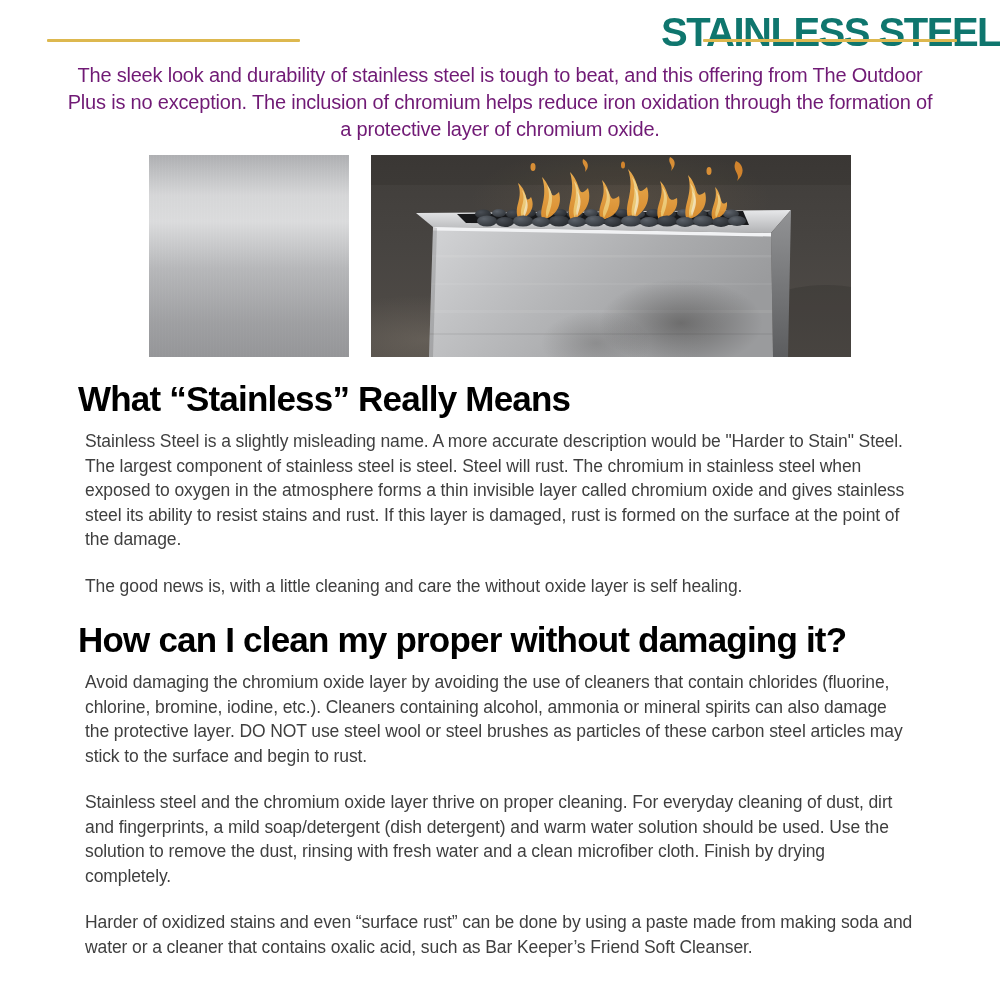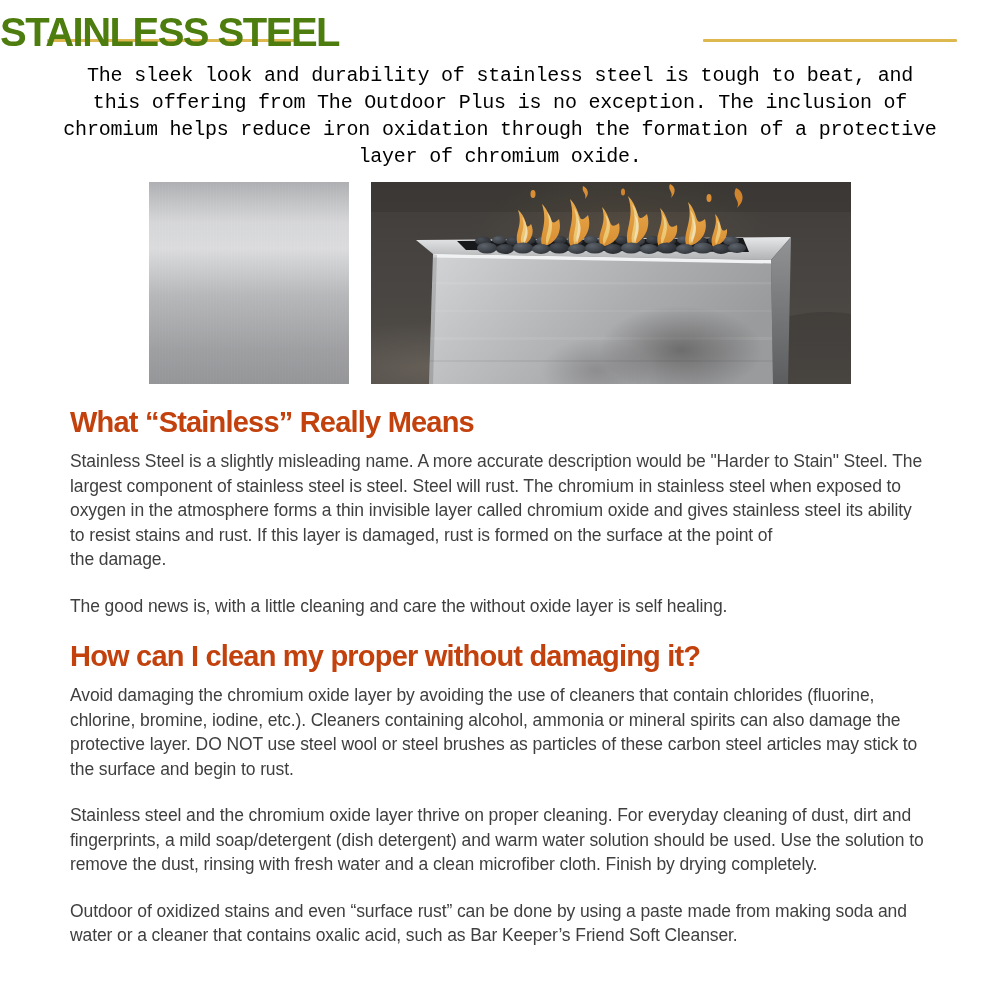--- a/index.html
+++ b/index.html
@@ -7,36 +7,35 @@
     width:1000px; height:1000px; overflow:hidden;
     font-family:"Liberation Sans", sans-serif;
     -webkit-font-smoothing:antialiased;
   }
   .page { width:1000px; }
 
   
   .title-row { position:relative; height:52px; margin-top:8px; }
   .page-title {
     position:absolute; left:0; right:0; top:2px; margin:0;
-    text-align:left;
+    text-align:right;
     font-size:40px; font-weight:800; letter-spacing:-1.5px;
-    color:#4d7c0f;
+    color:#0f766e;
   }
   .rule {
     position:absolute; top:31px; height:3px; border-radius:1px;
     background:#DDB84F;
   }
   .rule-left  { left:47px;  width:253px; }
   .rule-right { right:43px; width:254px; }
 
   .intro {
     width:880px; margin:2px auto 0; text-align:center;
     font-size:20px; line-height:27px; letter-spacing:-0.2px;
-    color:#000000;
-    font-family:Liberation Mono, monospace;
+    color:#701a75;
   }
 
   
   .images-row { display:flex; justify-content:center; gap:22px; margin-top:12px; }
   .steel-texture {
     width:200px; height:202px;
     background:
       linear-gradient(180deg,
         rgba(110,110,116,0.22) 0%,
         rgba(255,255,255,0.00) 9%,
@@ -49,26 +48,26 @@
         rgba(58,58,62,0.32) 100%),
       repeating-linear-gradient(90deg,
         #b7b8ba 0px, #c9cacc 1px, #bcbdbf 2px, #c4c5c7 3px);
   }
   .fire-pit { width:480px; height:202px; }
   .fire-pit svg { display:block; }
 
   
   .content { padding:0 70px; color:#3f3f3f; }
   .content h2 {
-    margin:22px 0 10px;
-    font-size:29px; font-weight:800; letter-spacing:-0.8px;
-    color:#c2410c;
+    margin:22px 8px 10px;
+    font-size:35px; font-weight:800; letter-spacing:-0.8px;
+    color:#000000;
   }
   .content p {
-    margin:0 0 22px;
+    margin:0 15px 22px;
     font-size:17.5px; line-height:24.5px; letter-spacing:-0.1px;
     white-space:pre-line;
   }
 </style>
 </head>
 <body>
 
 <div class="page">
 
   <header>
@@ -237,17 +236,17 @@
       <h2>What “Stainless” Really Means</h2>
       <p>Stainless Steel is a slightly misleading name. A more accurate description would be "Harder to Stain" Steel. The largest component of stainless steel is steel. Steel will rust. The chromium in stainless steel when exposed to oxygen in the atmosphere forms a thin invisible layer called chromium oxide and gives stainless steel its ability to resist stains and rust. If this layer is damaged, rust is formed on the surface at the point of
 the damage.</p>
       <p>The good news is, with a little cleaning and care the without oxide layer is self healing.</p>
     </section>
 
     <section>
       <h2>How can I clean my proper without damaging it?</h2>
       <p>Avoid damaging the chromium oxide layer by avoiding the use of cleaners that contain chlorides (fluorine, chlorine, bromine, iodine, etc.).  Cleaners containing alcohol, ammonia or mineral spirits can also damage the protective layer. DO NOT use steel wool or steel brushes as particles of these carbon steel articles may stick to the surface and begin to rust.</p>
       <p>Stainless steel and the chromium oxide layer thrive on proper cleaning. For everyday cleaning of dust, dirt and fingerprints, a mild soap/detergent (dish detergent) and warm water solution should be used. Use the solution to remove the dust, rinsing with fresh water and a clean microfiber cloth. Finish by drying completely.</p>
-      <p>Outdoor of oxidized stains and even “surface rust” can be done by using a paste made from making soda and water or a cleaner that contains oxalic acid, such as Bar Keeper’s Friend Soft Cleanser.</p>
+      <p>Harder of oxidized stains and even “surface rust” can be done by using a paste made from making soda and water or a cleaner that contains oxalic acid, such as Bar Keeper’s Friend Soft Cleanser.</p>
     </section>
   </main>
 
 </div>
 
 </body></html>

